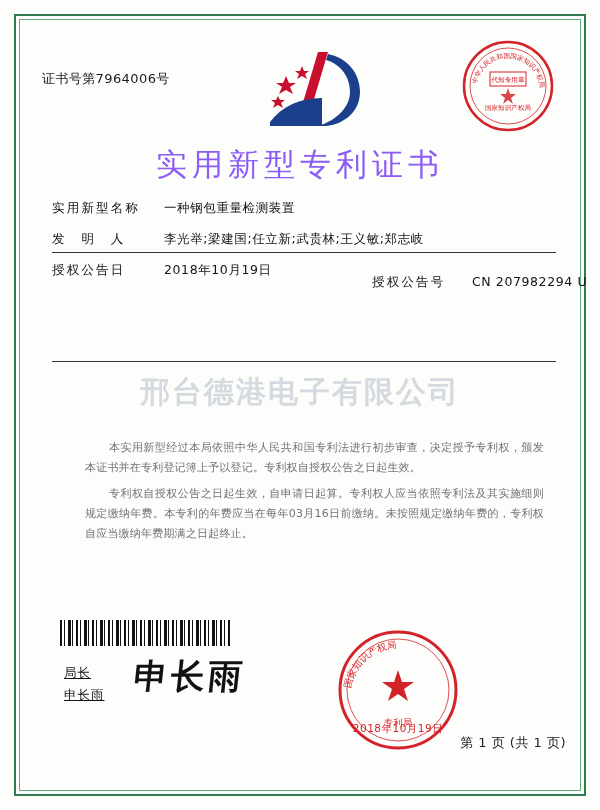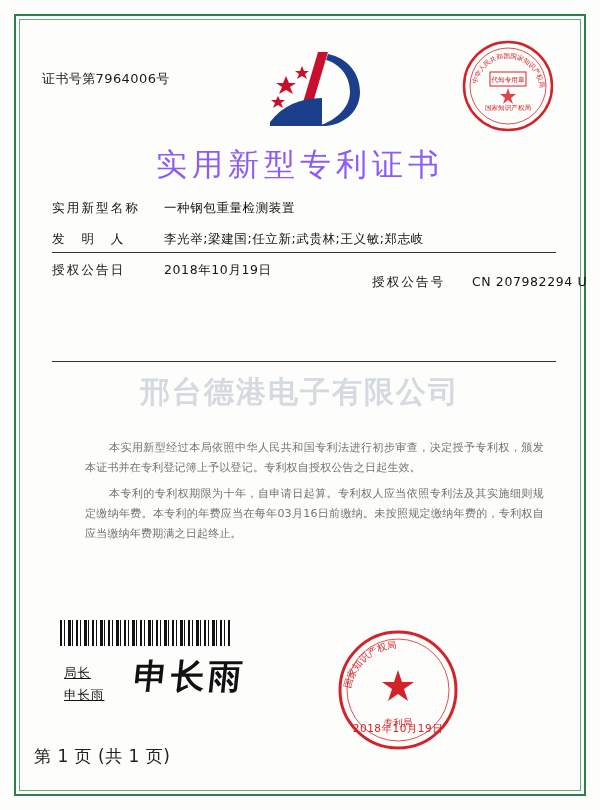--- a/index.html
+++ b/index.html
@@ -215,25 +215,25 @@
     font-size: 30px;
     font-weight: bold;
     color: rgba(120, 140, 160, 0.30);
     letter-spacing: 2px;
     pointer-events: none;
   }
 
   
   .footer {
     position: absolute;
-    bottom: 8px;
+    bottom: 24px;
     left: 0;
     width: 100%;
-    text-align: left;
-    font-size: 17px;
+    text-align: right;
+    font-size: 13px;
     color: #222;
     letter-spacing: 0.5px;
   }
 </style>
 </head>
 <body>
 
 <div class="page">
   <div class="border-outer"></div>
   <div class="border-inner"></div>
@@ -287,21 +287,21 @@
       </div>
     </div>
 
     <div class="hr"></div>
     <div class="hr2"></div>
 
     <div class="watermark">邢台德港电子有限公司</div>
 
     <div class="paras">
       <div class="para">本实用新型经过本局依照中华人民共和国专利法进行初步审查，决定授予专利权，颁发本证书并在专利登记簿上予以登记。专利权自授权公告之日起生效。</div>
-      <div class="para">本专利的专利权期限为十年，自申请日起算。专利权人应当依照专利法及其实施细则规定缴纳年费。本专利的年费应当在每年03月16日前缴纳。未按照规定缴纳年费的，专利权自应当缴纳年费期满之日起终止。</div>
+      <div class="para">专利权自授权公告之日起生效，自申请日起算。专利权人应当依照专利法及其实施细则规定缴纳年费。本专利的年费应当在每年03月16日前缴纳。未按照规定缴纳年费的，专利权自应当缴纳年费期满之日起终止。</div>
     </div>
 
     <div class="barcode"></div>
 
     <div class="sig-label">
       <div>局长</div>
       <div>申长雨</div>
     </div>
     <div class="sig-hand">申长雨</div>
 

